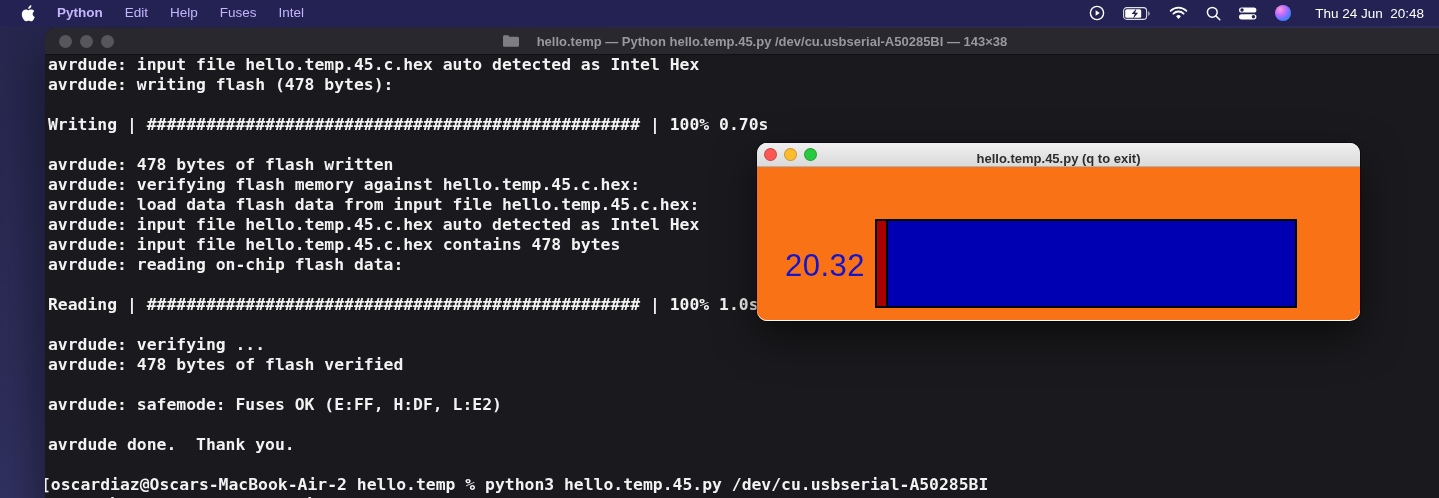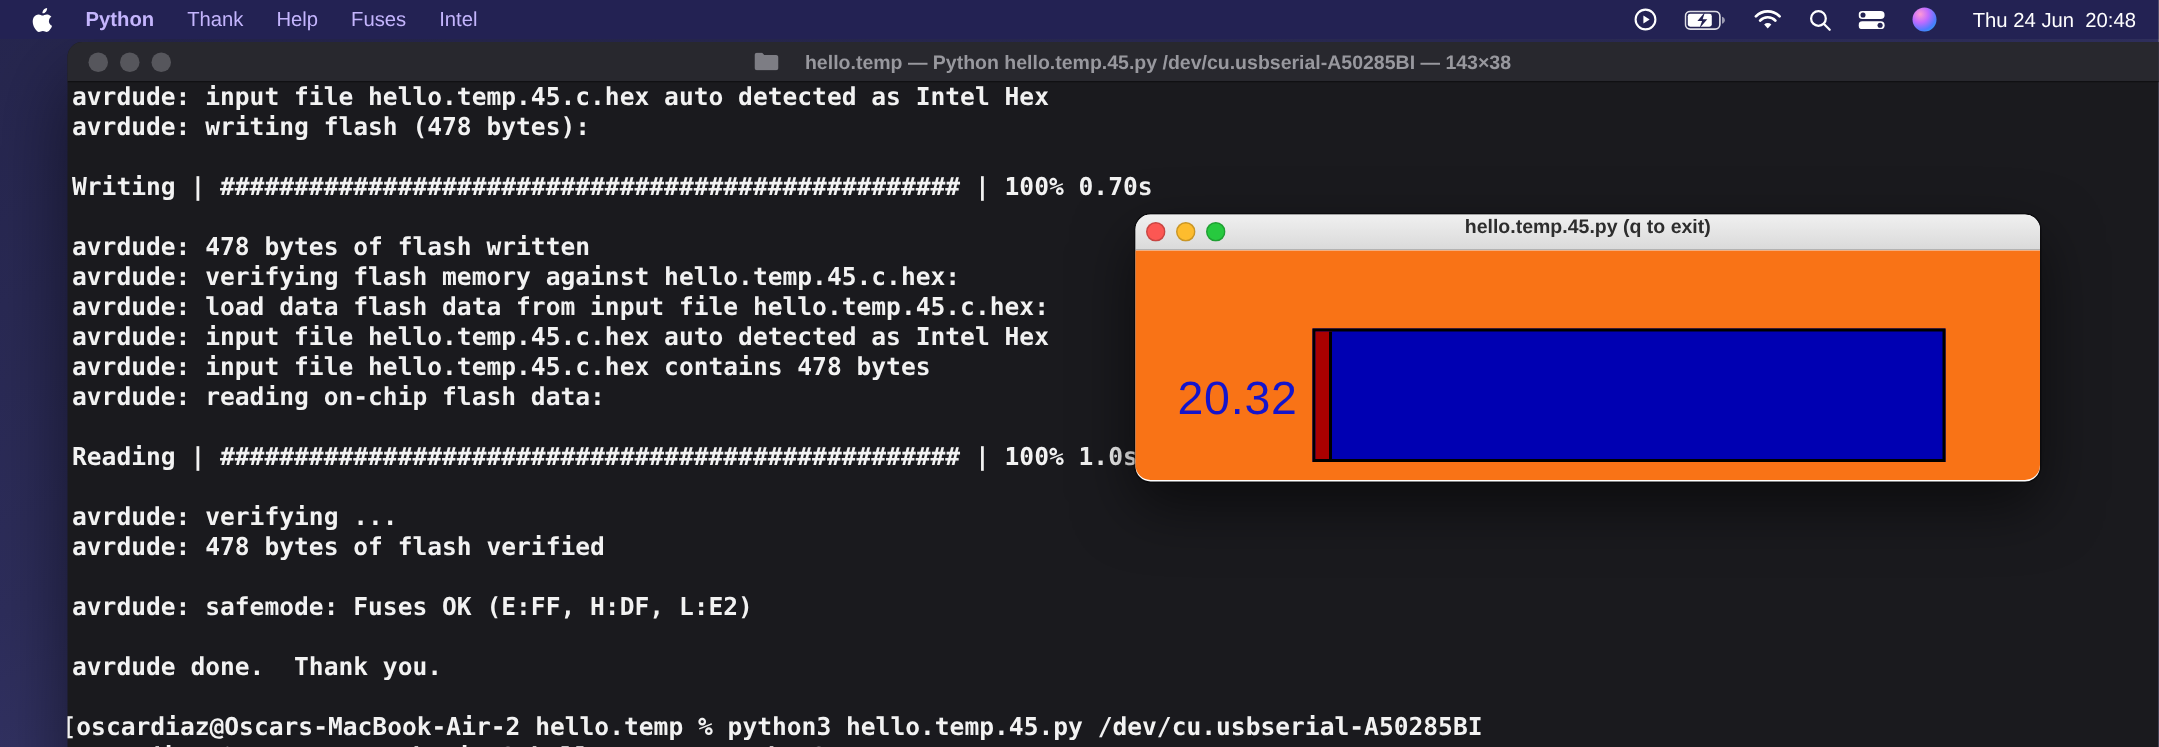--- a/index.html
+++ b/index.html
@@ -61,21 +61,21 @@
   .popup {
     position:absolute; left:757px; top:143px; width:603px; height:178px;
     background:#fff; border-radius:10px;
     box-shadow:0 16px 40px rgba(0,0,0,.55), 0 0 0 1px rgba(0,0,0,.4);
     z-index:30;
   }
   .p-titlebar {
     height:24px; border-radius:10px 10px 0 0;
     background:linear-gradient(#f0f0f0,#dadada);
     border-bottom:1px solid #b2b2b2;
-    position:relative; display:flex; align-items:flex-start; justify-content:center;
+    position:relative; display:flex; align-items:flex-end; justify-content:center;
   }
   .p-lights { position:absolute; left:7px; top:5px; display:flex; gap:7px; }
   .p-light { width:13px; height:13px; border-radius:50%; border:0.5px solid rgba(0,0,0,.2); }
   .p-light.red    { background:#fc5753; }
   .p-light.yellow { background:#fdbc2e; }
   .p-light.green  { background:#27c93f; }
   .p-title { font-size:13px; font-weight:bold; color:#2d2d2d; }
   .p-body { position:relative; height:153px; background:#f97316; border-radius:0 0 10px 10px; }
   .temp-value {
     position:absolute; left:28px; top:81px;
@@ -91,21 +91,21 @@
 <body>
 
 <div class="menubar">
   <div class="mb-left">
     <span class="apple">
       <svg width="14" height="17" viewBox="0 0 14 17">
         <path fill="#ffffff" d="M11.6 9.1c0-1.9 1.6-2.9 1.7-2.9-.9-1.4-2.4-1.6-2.9-1.6-1.2-.1-2.4.7-3 .7-.6 0-1.6-.7-2.6-.7-1.3 0-2.6.8-3.3 1.9-1.4 2.4-.4 5.9 1 7.8.7 1 1.5 2 2.5 2 1 0 1.4-.6 2.6-.6 1.2 0 1.6.6 2.6.6 1.1 0 1.8-1 2.4-1.9.8-1.1 1.1-2.2 1.1-2.3 0 0-2.1-.9-2.1-3zM9.6 2.8c.5-.7.9-1.6.8-2.5-.8 0-1.7.5-2.3 1.2-.5.6-.9 1.5-.8 2.4.9.1 1.8-.5 2.3-1.1z"></path>
       </svg>
     </span>
     <span class="menu-item app-name">Python</span>
-    <span class="menu-item">Thank</span>
+    <span class="menu-item">Edit</span>
     <span class="menu-item">Help</span>
     <span class="menu-item">Fuses</span>
     <span class="menu-item">Intel</span>
   </div>
   <div class="mb-right">
     <span class="status-icon">
       <svg width="16" height="16" viewBox="0 0 16 16">
         <circle cx="8" cy="8" r="6.6" stroke="#fff" stroke-width="1.4" fill="none"></circle>
         <path d="M6.6 5.3 L10.8 8 L6.6 10.7 Z" fill="#fff"></path>
       </svg>

